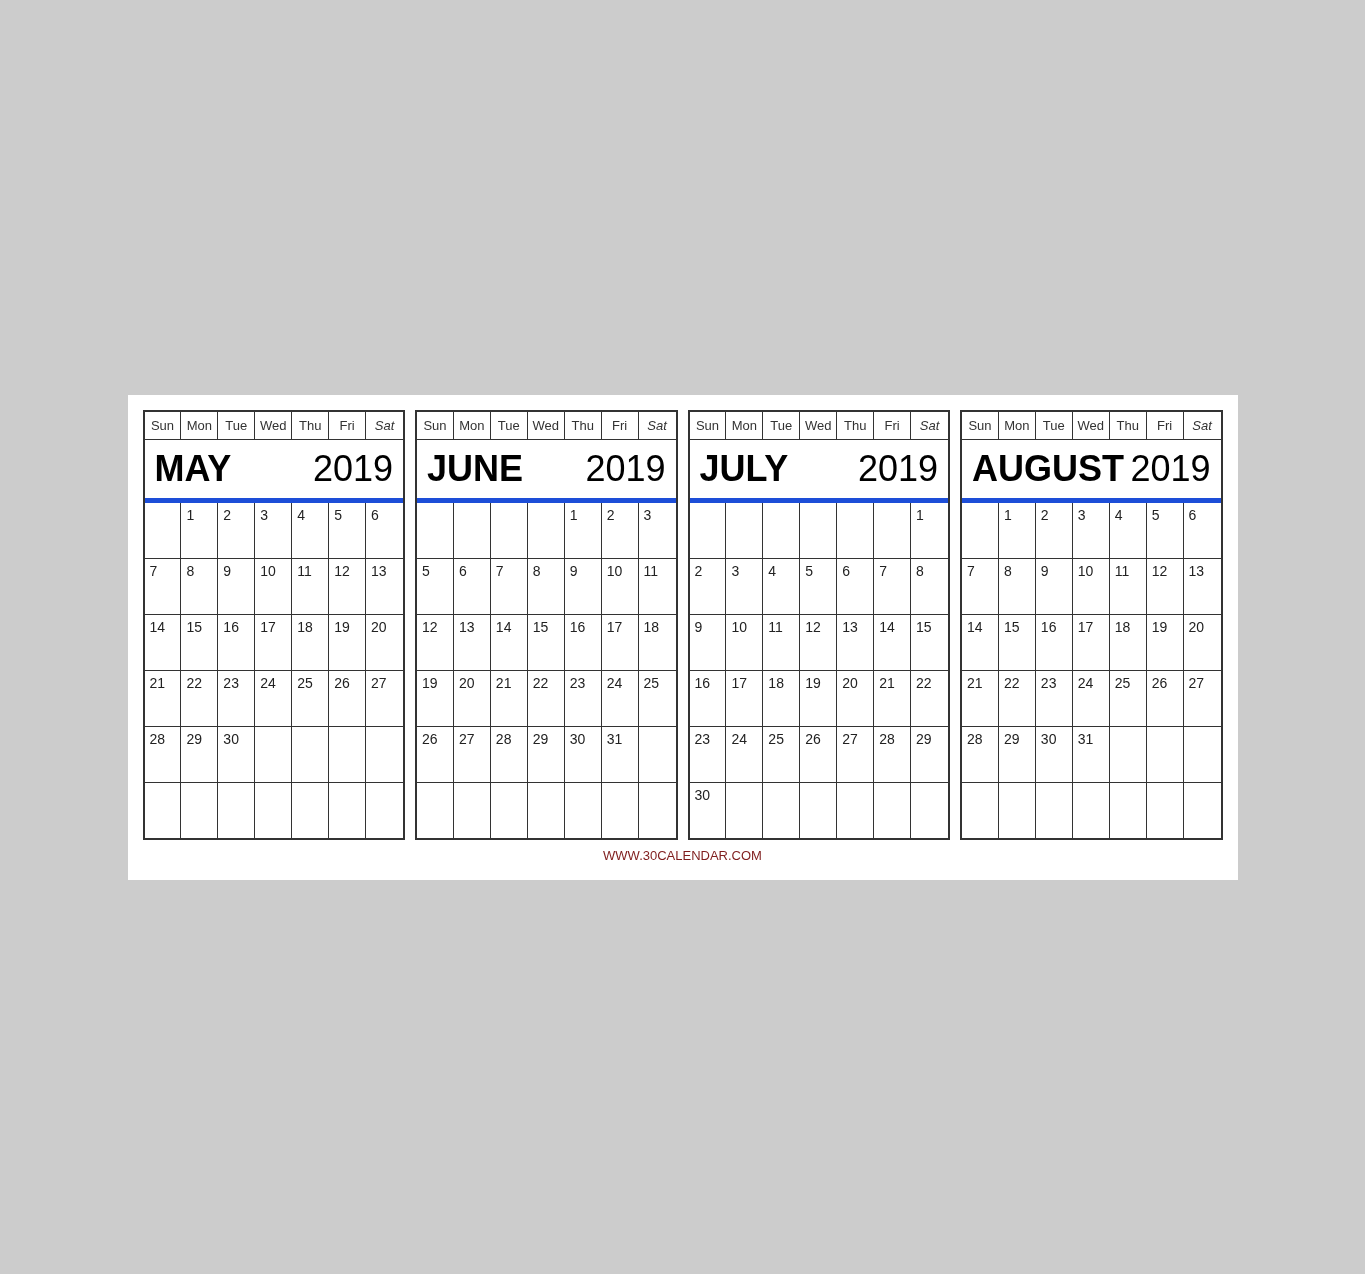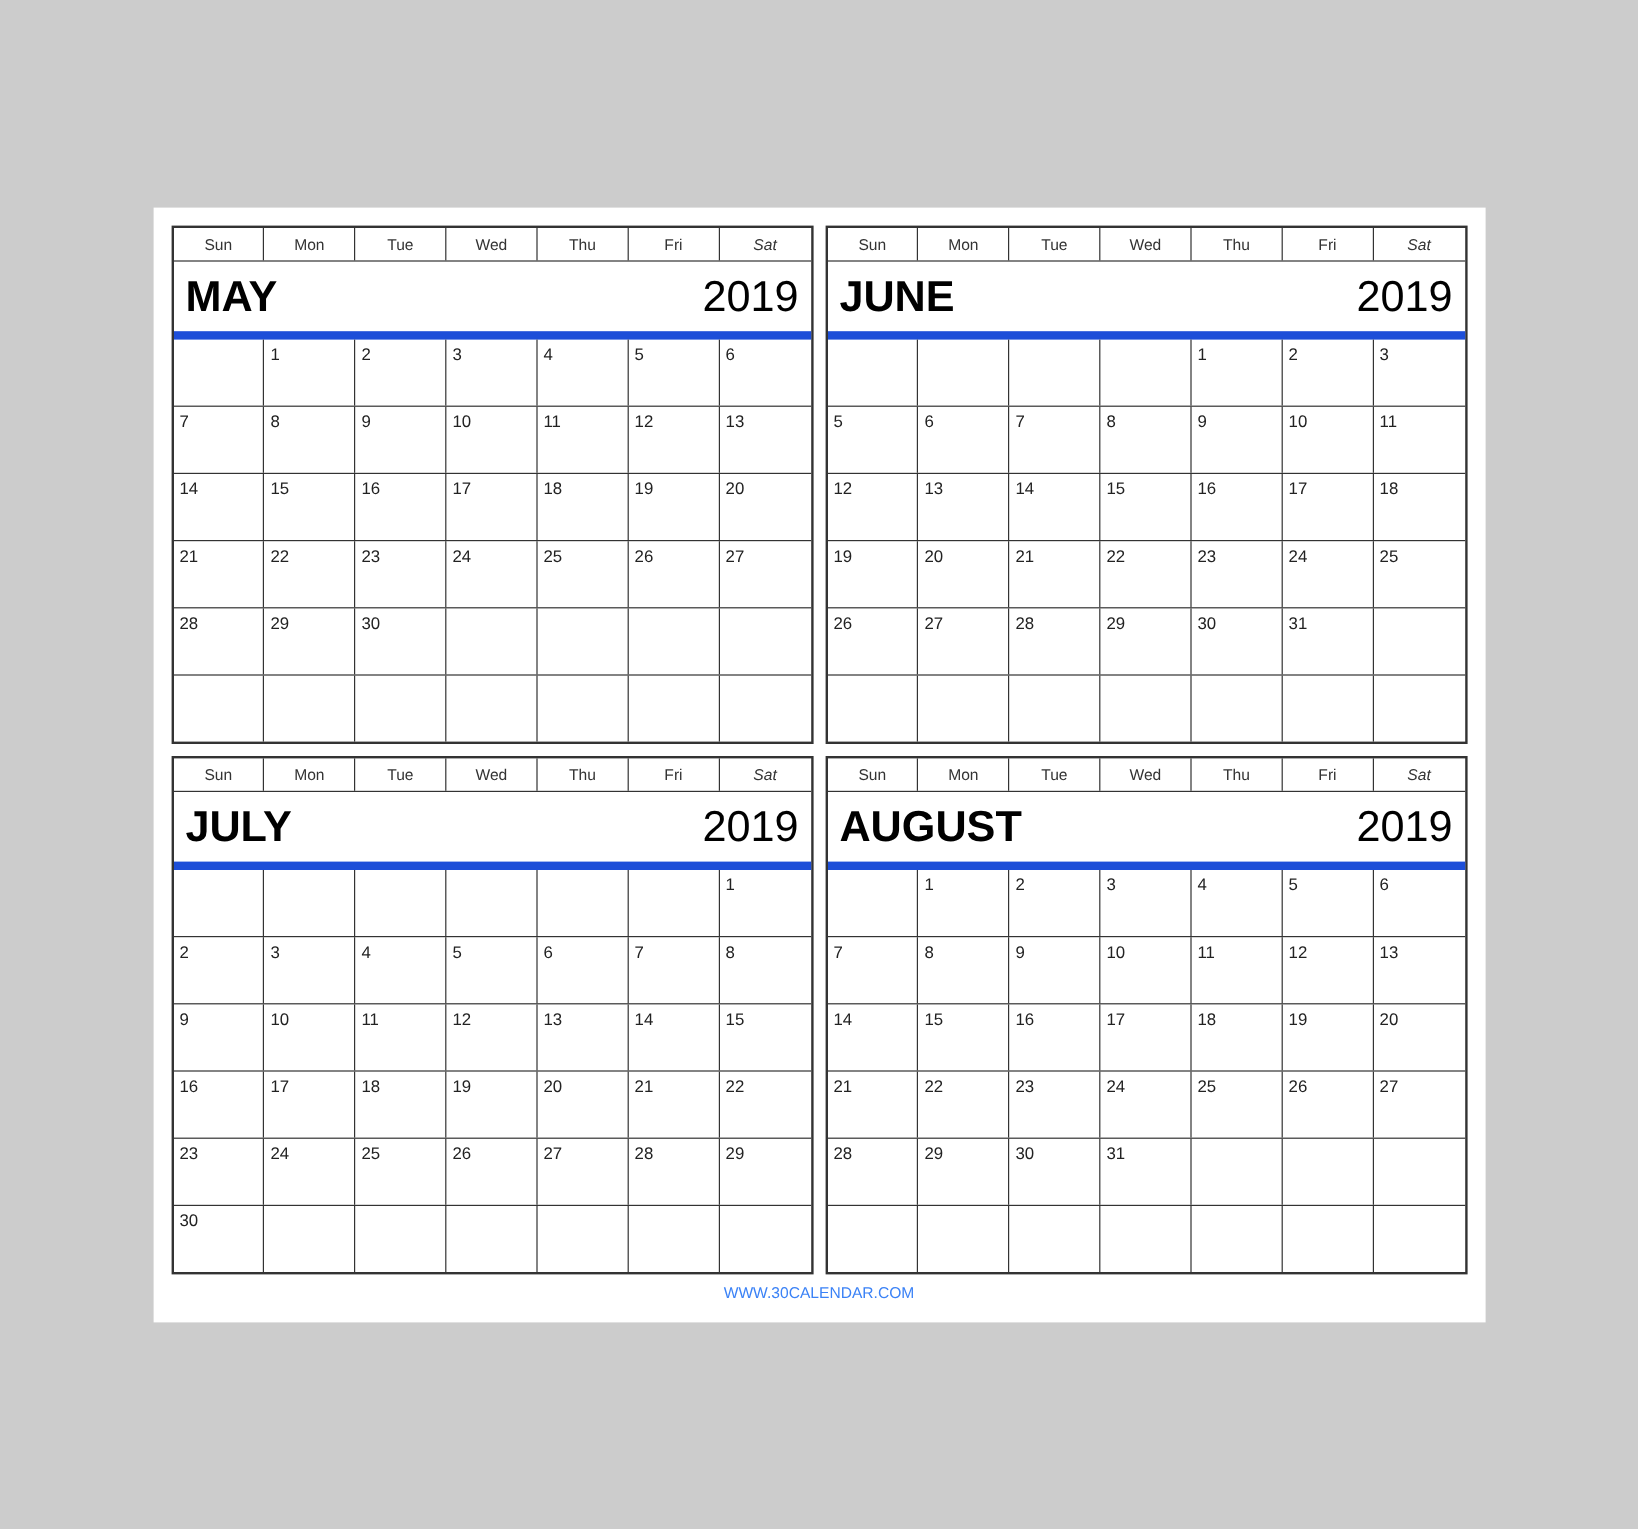--- a/index.html
+++ b/index.html
@@ -13,21 +13,21 @@
       font-family: Arial, sans-serif;
       padding: 10px;
     }
     .page {
       background: white;
       width: 1110px;
       padding: 15px;
     }
     .calendars-grid {
       display: grid;
-      grid-template-columns: 1fr 1fr;
+      grid-template-columns: 1fr 1fr 1fr 1fr;
       gap: 10px;
     }
     .calendar {
       border: 2px solid #333;
     }
     .cal-header-row {
       display: grid;
       grid-template-columns: repeat(7, 1fr);
       border-bottom: 1px solid #333;
     }
@@ -38,21 +38,21 @@
       padding: 6px 2px;
       border-right: 1px solid #333;
       color: #333;
     }
     .day-header:last-child { border-right: none; font-style: italic; }
     .cal-title-row {
       display: flex;
       justify-content: space-between;
       align-items: flex-end;
       padding: 8px 10px 8px 10px;
-      border-bottom: 7px solid #1d4ed8;
+      border-bottom: 5px solid #1d4ed8;
     }
     .month-name {
       font-size: 36px;
       font-weight: 900;
       color: #000;
     }
     .year-name {
       font-size: 36px;
       font-weight: 400;
       color: #000;
@@ -75,21 +75,21 @@
       padding: 4px 5px;
       font-size: 14px;
       color: #222;
       vertical-align: top;
     }
     .cal-day:last-child { border-right: none; }
     .cal-day.empty { }
     .footer {
       text-align: center;
       font-size: 13px;
-      color: #3b82f6;
+      color: #7f1d1d;
       padding: 8px 0 2px 0;
     }
   </style>
 </head>
 <body>
 
 <div class="page">
   <div class="calendars-grid" id="calendars-grid">
   <div class="calendar">
         <div class="cal-header-row">

